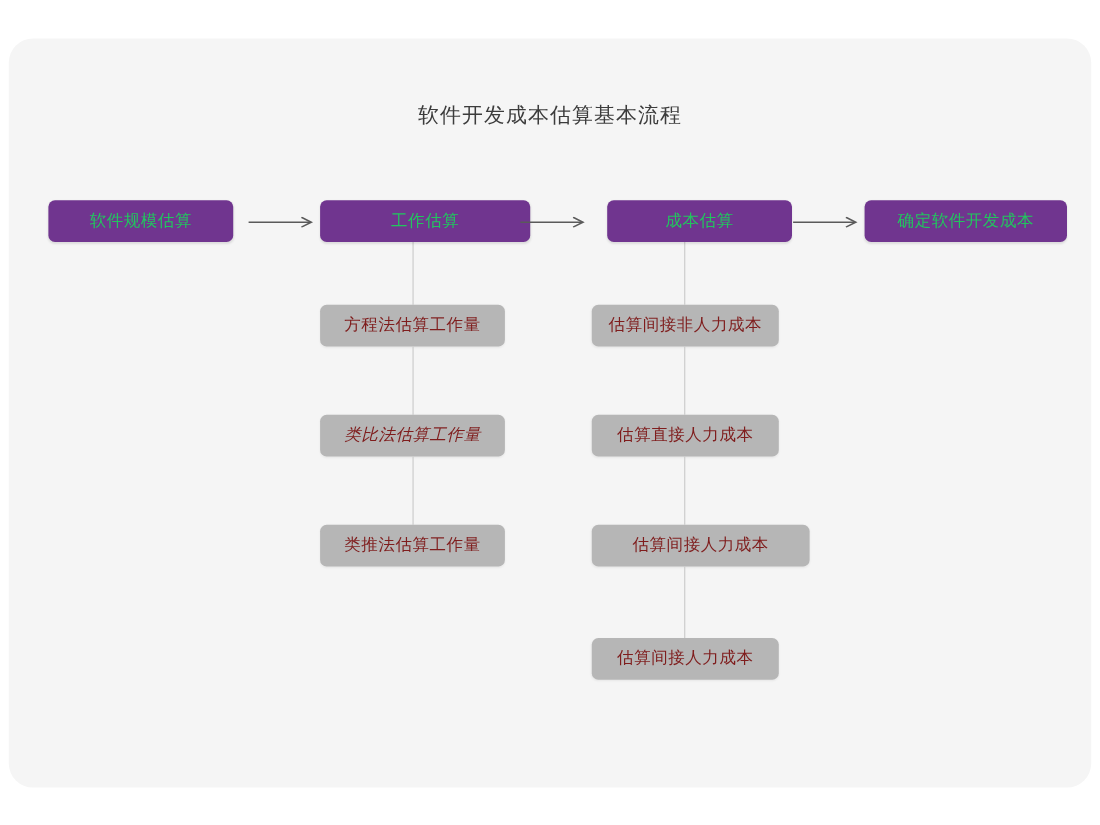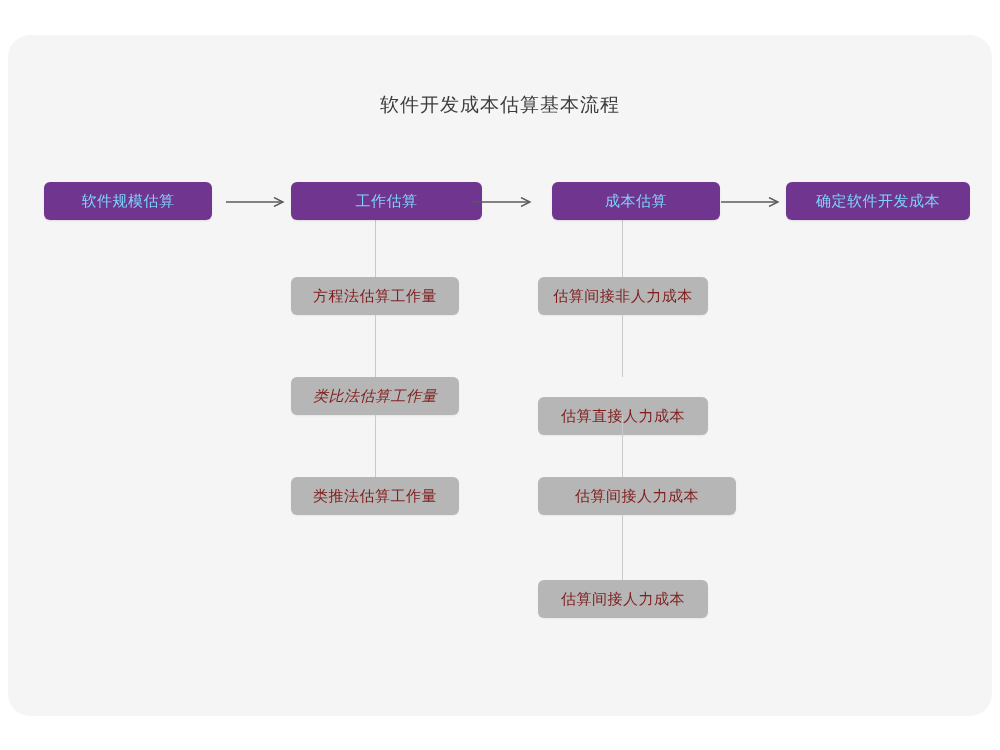--- a/index.html
+++ b/index.html
@@ -53,21 +53,21 @@
     line-height: 38px;
     text-align: center;
     font-size: 15px;
     letter-spacing: 0.5px;
     border-radius: 6px;
     white-space: nowrap;
     overflow: hidden;
   }
   .node.primary {
     background: #70358f;
-    color: #7dd3fc;
+    color: #22c55e;
     box-shadow: 0 1px 2px rgba(0,0,0,0.10);
   }
   .node.secondary {
     background: #b6b6b6;
     color: #7f1d1d;
     box-shadow: 0 1px 2px rgba(0,0,0,0.06);
   }
 
   
   .arrow {
@@ -128,21 +128,21 @@
   </div>
 
   <div class="vline" style="left:622px; top:219px; height:58px;"></div>
 
   <div class="node primary" style="left:552px; top:182px; width:168px;">成本估算</div>
 
   <div class="node secondary" style="left:538px; top:277px; width:170px;">估算间接非人力成本</div>
 
   <div class="vline" style="left:622px; top:315px; height:62px;"></div>
 
-  <div class="node secondary" style="left:538px; top:397px; width:170px;">估算直接人力成本</div>
+  <div class="node secondary" style="left:538px; top:377px; width:170px;">估算直接人力成本</div>
 
   <div class="vline" style="left:622px; top:415px; height:62px;"></div>
 
   <div class="node secondary" style="left:538px; top:477px; width:198px;">估算间接人力成本</div>
 
   <div class="vline" style="left:622px; top:515px; height:65px;"></div>
 
   <div class="node secondary" style="left:538px; top:580px; width:170px;">估算间接人力成本</div>
 
   <div class="arrow" style="left:717px; top:182px; width:69px;">

